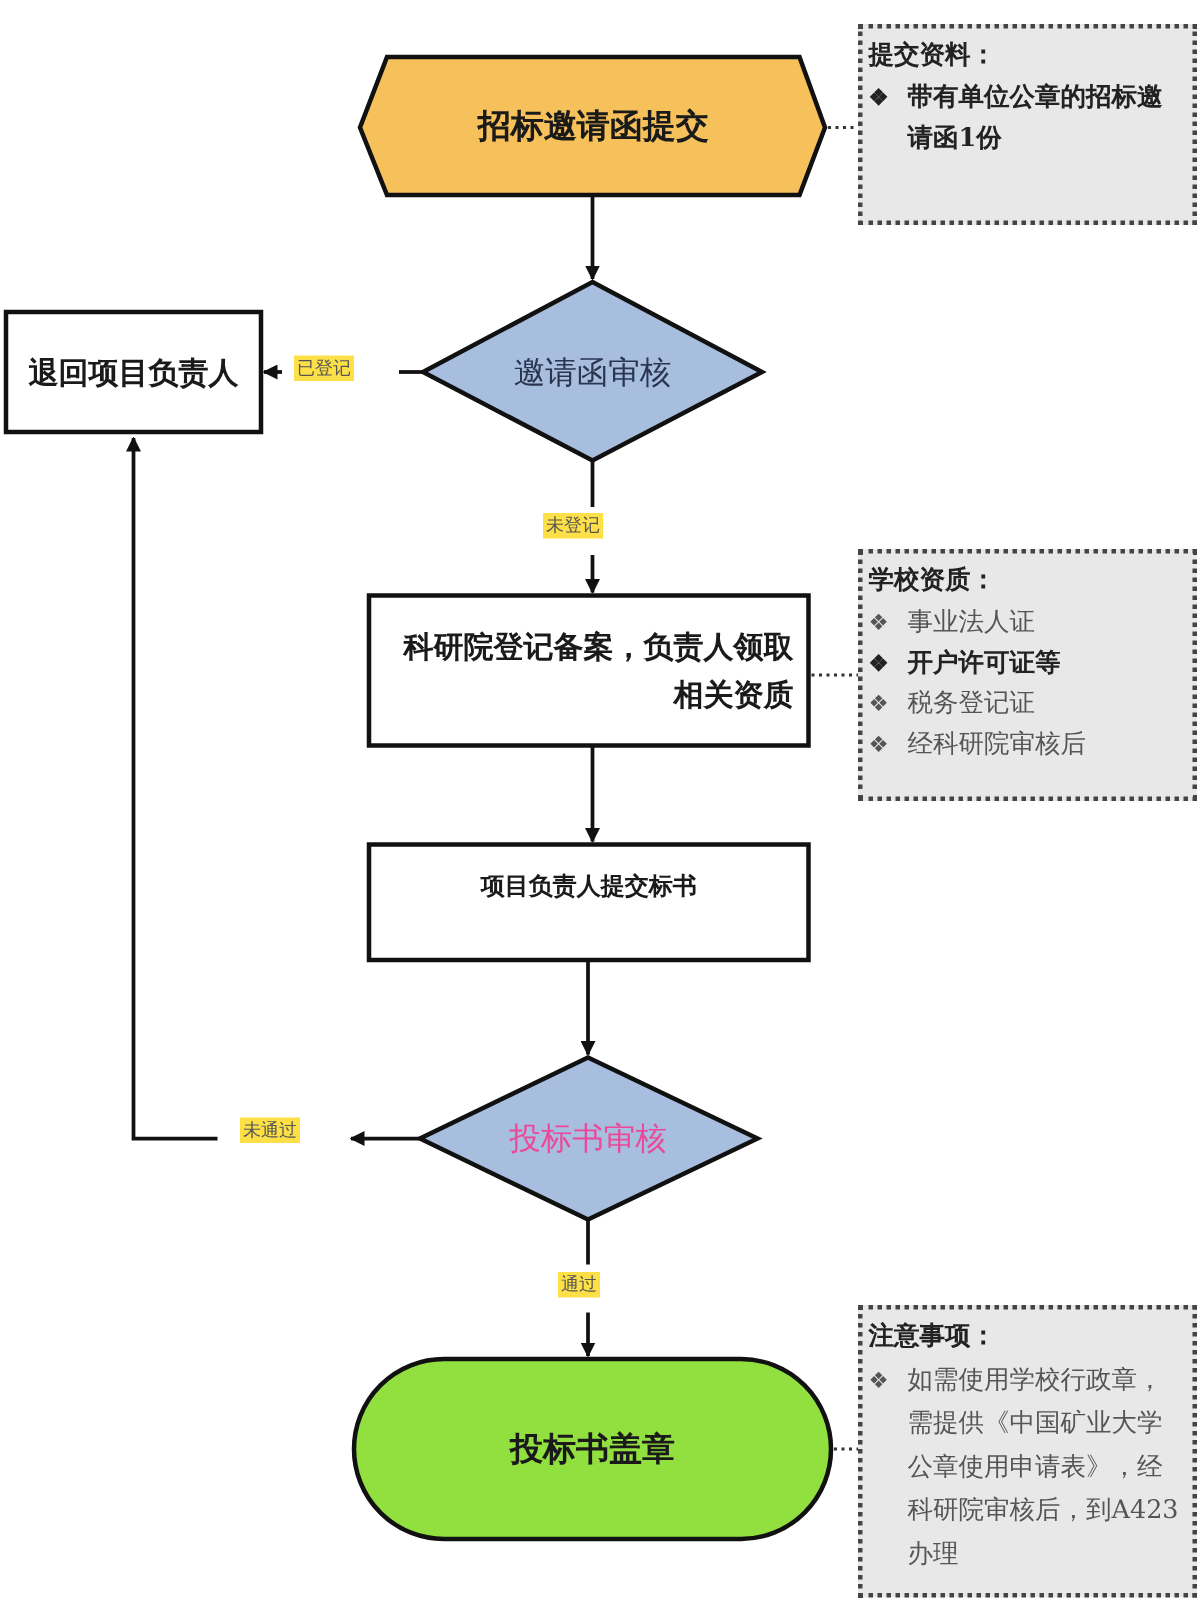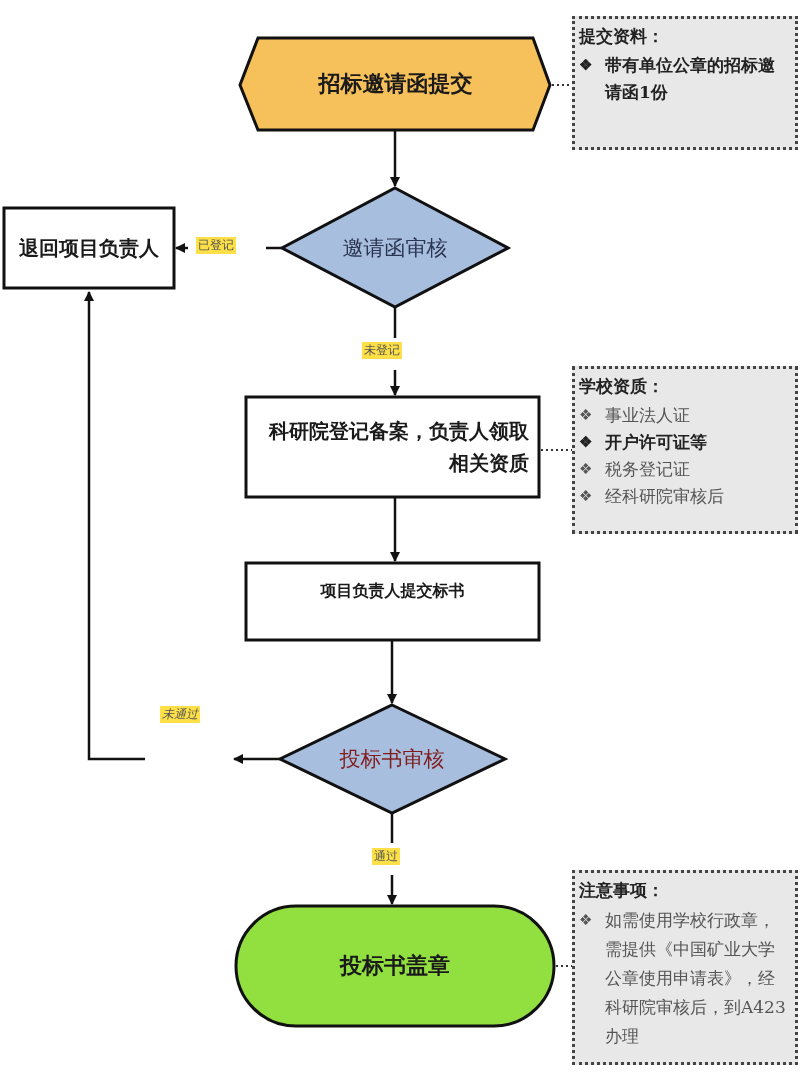--- a/index.html
+++ b/index.html
@@ -57,26 +57,26 @@
   <line x1="552" y1="85" x2="572" y2="85" stroke="#333" stroke-width="2" stroke-dasharray="2,3"></line>
   <line x1="541" y1="450" x2="572" y2="450" stroke="#333" stroke-width="2" stroke-dasharray="2,3"></line>
   <line x1="556" y1="966" x2="572" y2="966" stroke="#333" stroke-width="2" stroke-dasharray="2,3"></line>
 </svg>
 
 <div class="node-text" style="left:258px;top:38px;width:275px;height:92px;font-size:22px;">招标邀请函提交</div>
 <div class="node-text" style="left:300px;top:218px;width:190px;height:60px;font-size:21px;font-weight:normal;color:#2a3550;">邀请函审核</div>
 <div class="node-text" style="left:4px;top:208px;width:170px;height:80px;font-size:20px;">退回项目负责人</div>
 <div class="node-text" style="left:256px;top:400px;width:273px;height:94px;font-size:20px;line-height:32px;">科研院登记备案，负责人领取相关资质</div>
 <div class="node-text" style="left:246px;top:563px;width:293px;height:56px;font-size:16px;">项目负责人提交标书</div>
-<div class="node-text" style="left:297px;top:729px;width:190px;height:60px;font-size:21px;font-weight:normal;color:#7f1d1d;">投标书审核</div>
+<div class="node-text" style="left:297px;top:729px;width:190px;height:60px;font-size:21px;font-weight:normal;color:#ec4899;">投标书审核</div>
 <div class="node-text" style="left:236px;top:906px;width:318px;height:120px;font-size:22px;">投标书盖章</div>
 
 <div class="edge-label" style="left:196px;top:237px;">已登记</div>
 <div class="edge-label" style="left:362px;top:342px;">未登记</div>
-<div class="edge-label" style="left:160px;top:706px;font-style:italic;">未通过</div>
+<div class="edge-label" style="left:160px;top:745px;">未通过</div>
 <div class="edge-label" style="left:372px;top:848px;">通过</div>
 
 <div class="note" style="left:572px;top:16px;width:226px;height:134px;">
   <div class="title">提交资料：</div>
   <ul>
     <li class="bold">
       <span class="bullet">❖</span>
       <span>带有单位公章的招标邀请函1份</span>
     </li>
   </ul>

